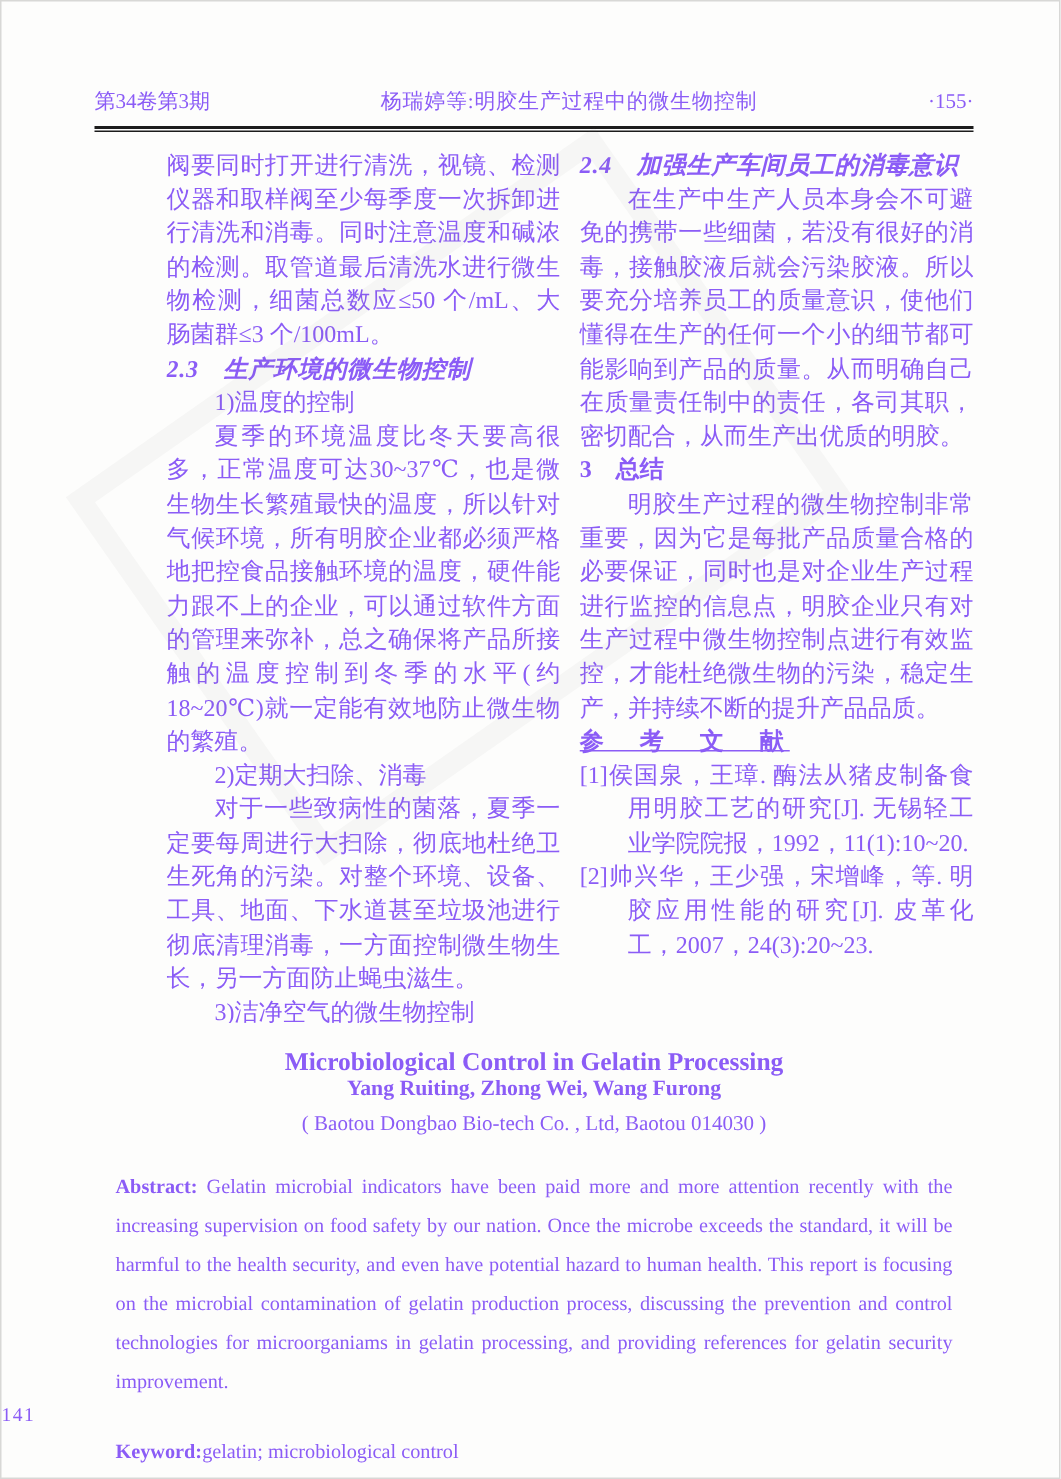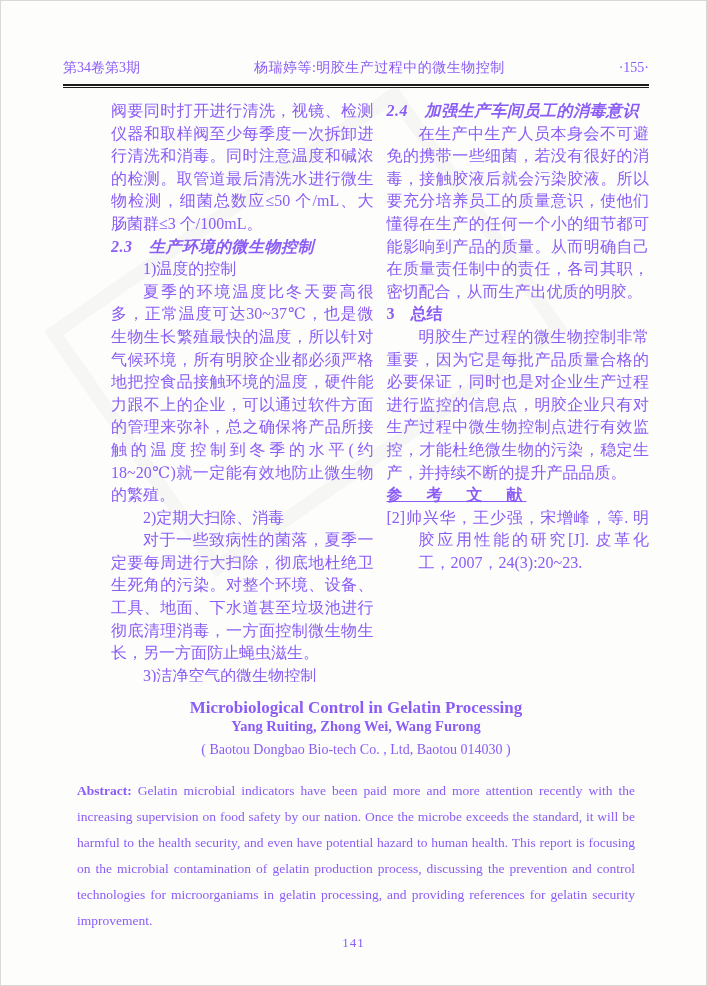--- a/index.html
+++ b/index.html
@@ -91,21 +91,21 @@
     margin-top: 26px;
     font-size: 13.5px;
   }
 
   
   .folio {
     position: absolute;
     bottom: 34px;
     left: 0;
     width: 100%;
-    text-align: center;
+    text-align: left;
     font-size: 13px;
     letter-spacing: 1px;
   }
 
   
   .watermark {
     position: absolute;
     left: 90px;
     top: 180px;
     width: 430px;
@@ -142,31 +142,35 @@
         <p class="sub">3)洁净空气的微生物控制</p>
         <p class="para">明胶干燥在35~55℃之间进行时，所用干燥空气中的微生物的细菌含量超标将直接污染长网上正在干燥的明胶，造成产品微生物指标不合格。因此不仅要对干燥设备严格消毒，</p>
       </div>
 
       <div class="col">
         <p class="h-kaiti">2.4　加强生产车间员工的消毒意识</p>
         <p class="para">在生产中生产人员本身会不可避免的携带一些细菌，若没有很好的消毒，接触胶液后就会污染胶液。所以要充分培养员工的质量意识，使他们懂得在生产的任何一个小的细节都可能影响到产品的质量。从而明确自己在质量责任制中的责任，各司其职，密切配合，从而生产出优质的明胶。</p>
         <p class="h-bold">3　总结</p>
         <p class="para">明胶生产过程的微生物控制非常重要，因为它是每批产品质量合格的必要保证，同时也是对企业生产过程进行监控的信息点，明胶企业只有对生产过程中微生物控制点进行有效监控，才能杜绝微生物的污染，稳定生产，并持续不断的提升产品品质。</p>
         <p class="ref-head">参　考　文　献</p>
+        <p class="ref">[1]侯国泉，王璋. 酶法从猪皮制备食用明胶工艺的研究[J]. 无锡轻工业学院院报，1992，11(1):10~20.</p>
         <p class="ref">[2]帅兴华，王少强，宋增峰，等. 明胶应用性能的研究[J]. 皮革化工，2007，24(3):20~23.</p>
 
       </div>
 
     </div>
 
     <div class="english">
       <div class="en-title">Microbiological Control in Gelatin Processing</div>
       <div class="en-authors">Yang Ruiting, Zhong Wei, Wang Furong</div>
       <div class="en-affil">( Baotou Dongbao Bio-tech Co. , Ltd, Baotou 014030 )</div>
       <p class="en-abstract">
         <span class="label">Abstract:</span><span> Gelatin microbial indicators have been paid more and more attention recently with the increasing supervision on food safety by our nation. Once the microbe exceeds the standard, it will be harmful to the health security, and even have potential hazard to human health. This report is focusing on the microbial contamination of gelatin production process, discussing the prevention and control technologies for microorganiams in gelatin processing, and providing references for gelatin security improvement.</span>
       </p>
+      <p class="en-keyword">
+        <span class="label">Keyword:</span><span>gelatin; microbiological control</span>
+      </p>
     </div>
 
   </div>
 
   <div class="folio">141</div>
 </div>
 
 </body></html>

